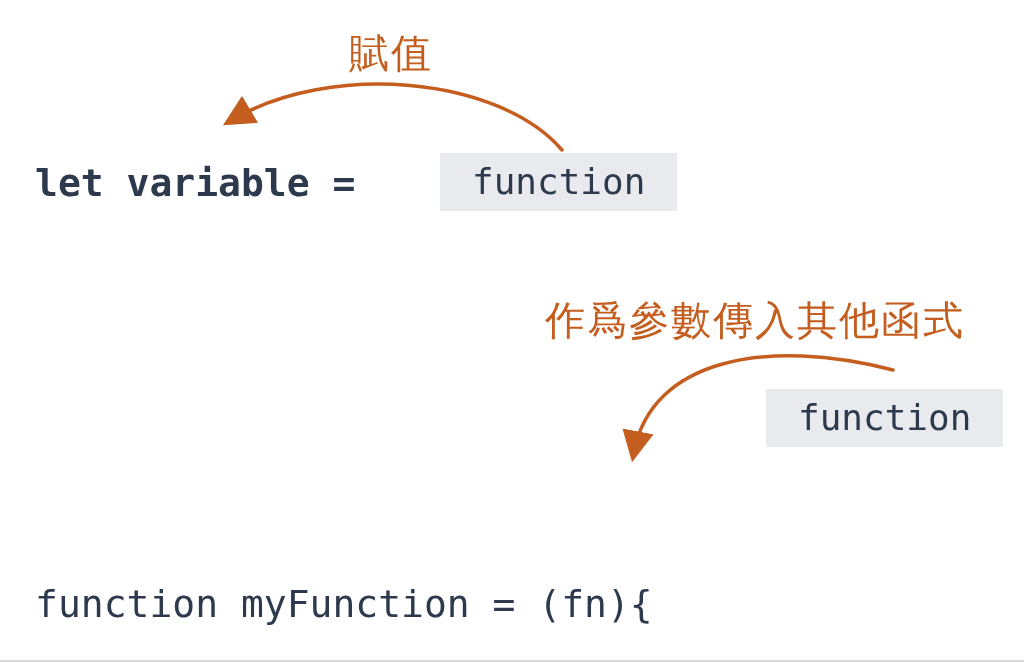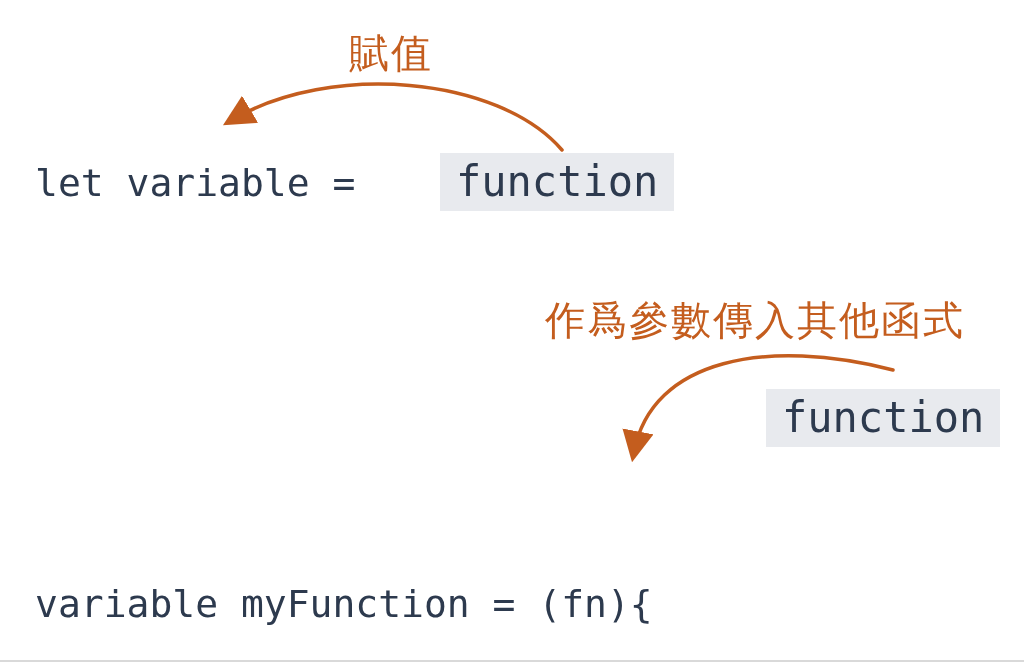--- a/index.html
+++ b/index.html
@@ -44,30 +44,30 @@
   }
   .label-assignment { left: 349px; top: 26px; }
   .label-parameter  { left: 545px; top: 293px; text-align: right; }
   .code {
     position: absolute;
     color: var(--code);
     font-family: "DejaVu Sans Mono", "Liberation Mono", monospace;
     font-size: 38px;
     white-space: pre;
   }
-  .line-variable { left: 35px; top: 160px; line-height: 46px; }
+  .line-variable { left: 35px; top: 160px; line-height: 46px; font-weight: bold; }
   .codeblock { left: 35px; top: 487px; line-height: 47px; }
   .fnbox {
     position: absolute;
     background: var(--box_bg);
     color: var(--code);
     font-family: "DejaVu Sans Mono", "Liberation Mono", monospace;
-    font-size: 42px;
+    font-size: 36px;
     line-height: 42px;
-    padding: 8px 16px;
+    padding: 8px 32px;
     white-space: nowrap;
   }
   .box-assignment { left: 440px; top: 153px; }
   .box-parameter  { left: 766px; top: 389px; }
 </style>
 </head>
 <body>
 
 <div class="canvas">
 
@@ -85,18 +85,18 @@
 
   <div class="code line-variable">let variable =</div>
 
   <div class="fnbox box-assignment">function</div>
 
   <div class="annotation label-parameter">作爲參數傳入其他函式</div>
 
   <div class="fnbox box-parameter">function</div>
 
   <div class="code codeblock">
-    <div>variable myFunction = (fn){</div>
+    <div>function myFunction = (fn){</div>
     
     
   </div>
 
 </div>
 
 </body></html>

